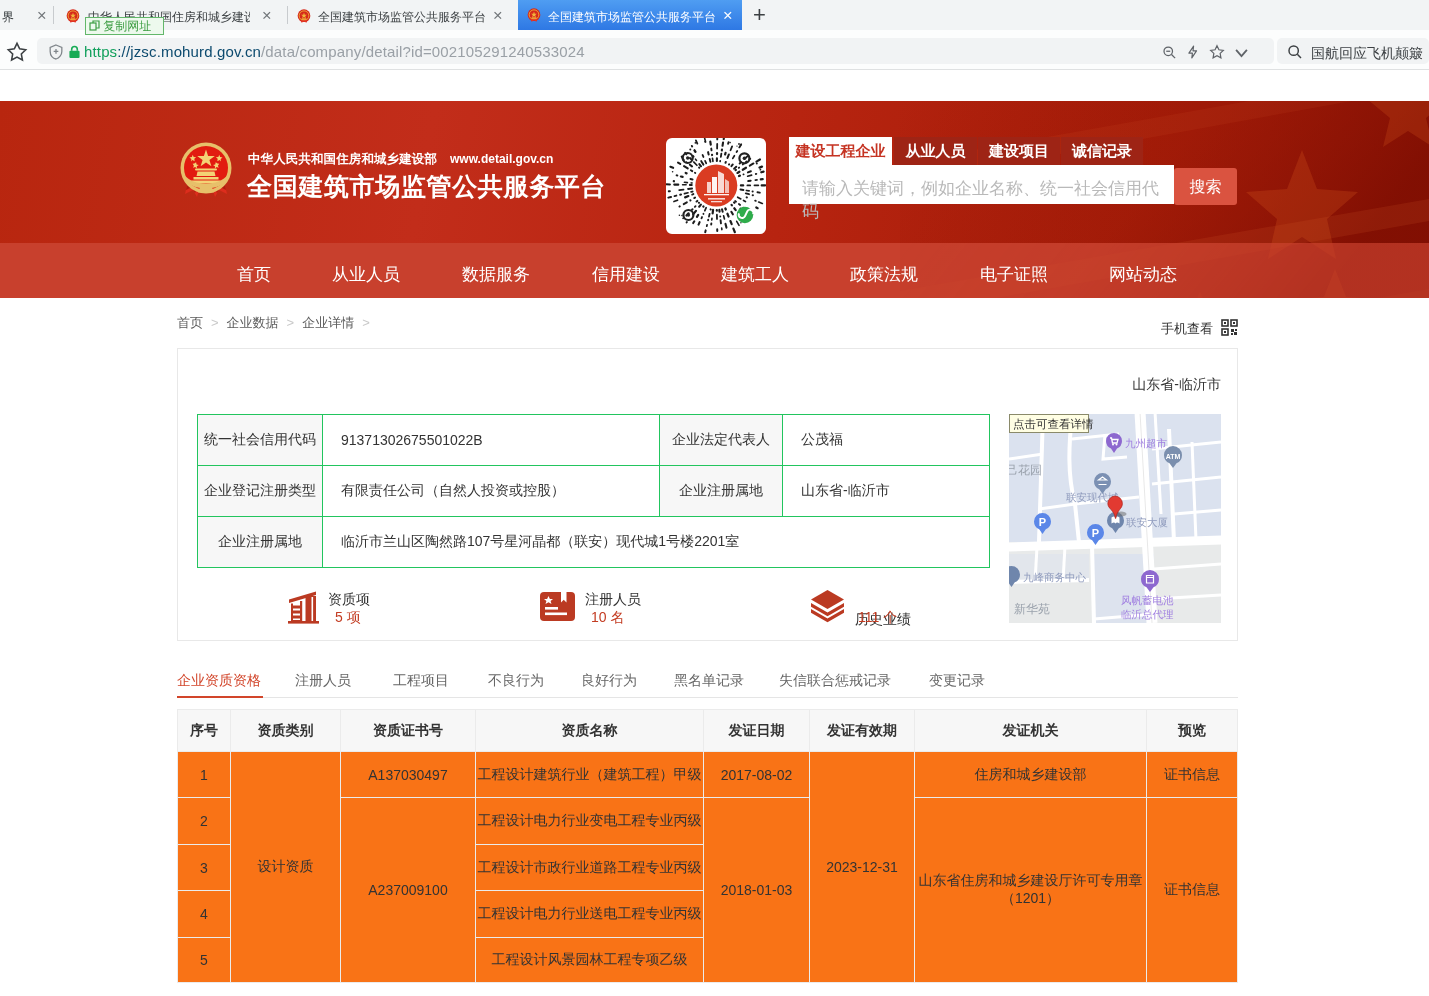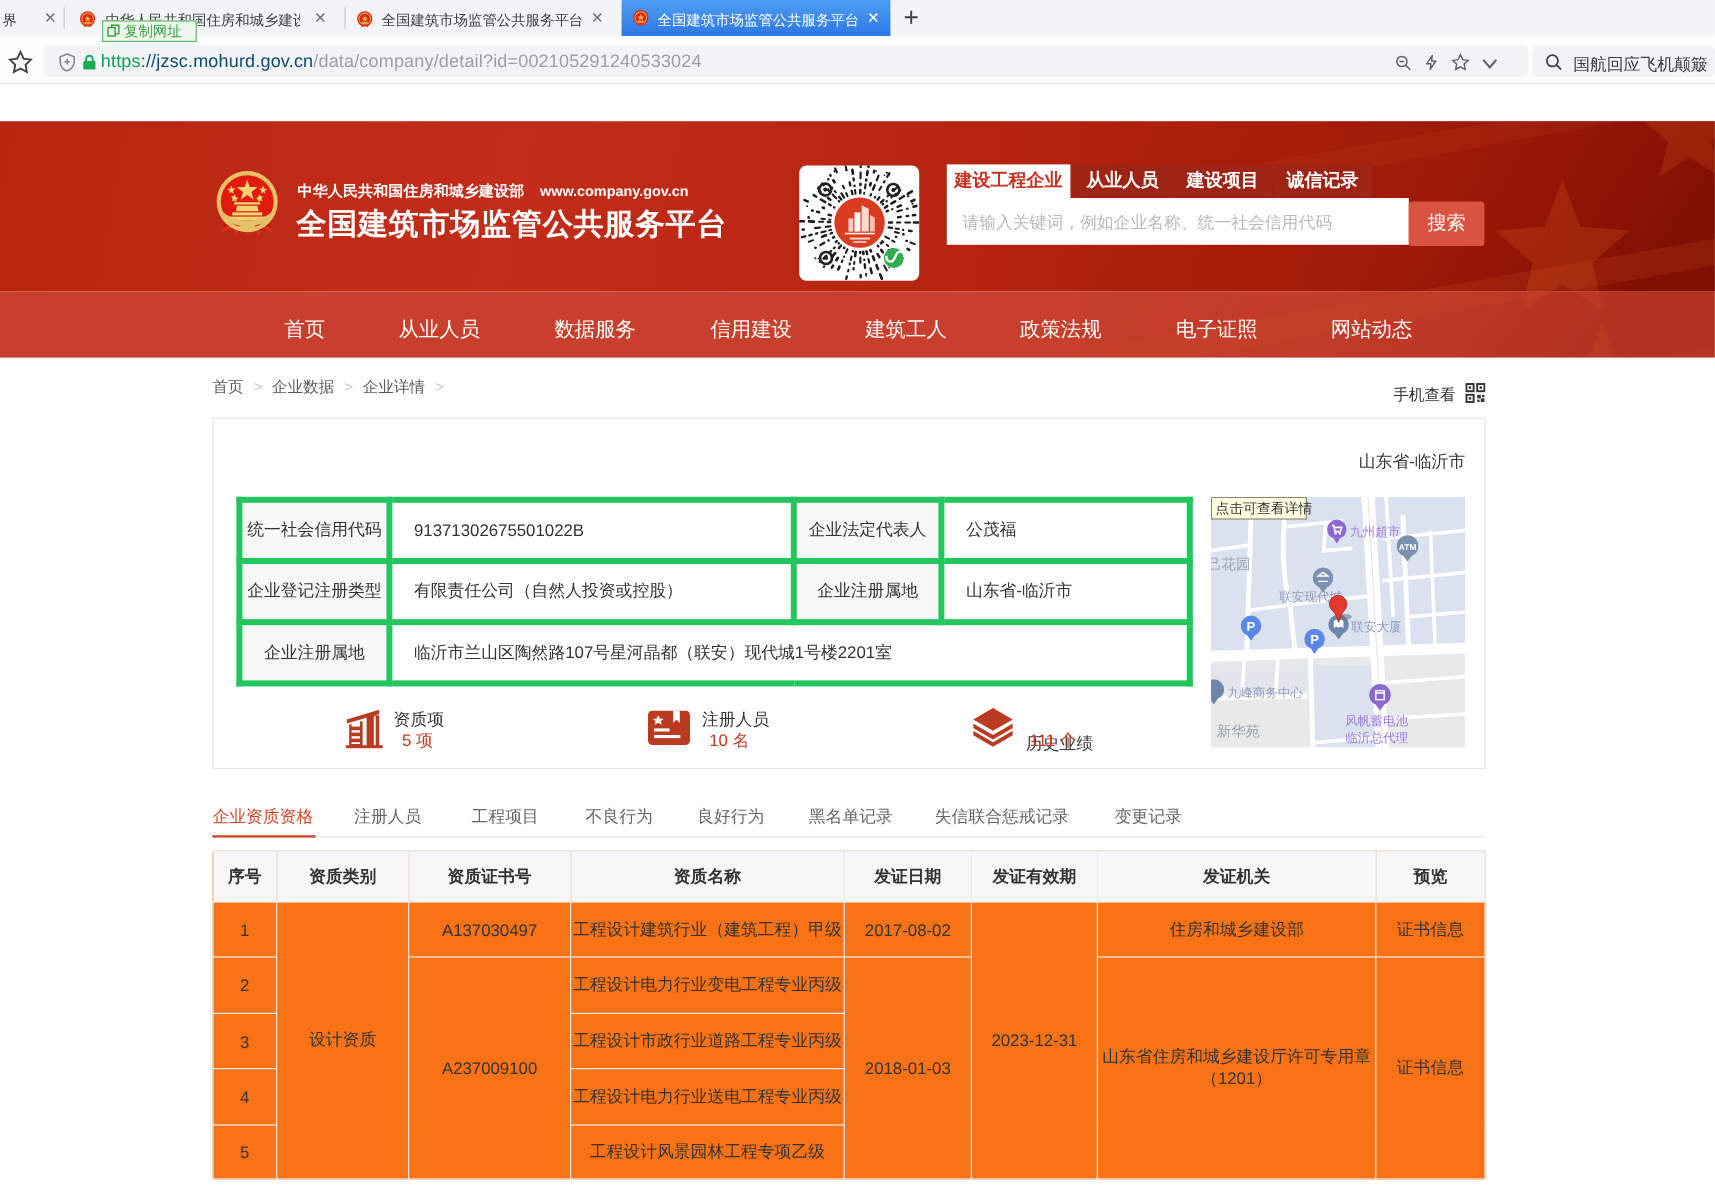--- a/index.html
+++ b/index.html
@@ -25,31 +25,31 @@
 #hline1 { position:absolute; left:248px; top:151px; font-size:12.5px; font-weight:bold; color:#fff; letter-spacing:0.1px; z-index:5;}
 #hline2 { position:absolute; left:247px; top:170px; font-size:25px; font-weight:bold; color:#fff; letter-spacing:0.65px; z-index:5;}
 #qrbox { position:absolute; left:666px; top:138px; width:100px; height:96px; background:#fff; border-radius:6px; z-index:5;}
 #stabs { position:absolute; left:789px; top:137px; height:28px; z-index:5;}
 .stab { position:absolute; top:0; height:28px; text-align:center; font-size:15px; font-weight:bold; line-height:28px; color:#fff; background:#9e2415; }
 #stab1 { left:0; width:103px; background:#fff; color:#c53322; }
 #stab2 { left:105px; width:83px; }
 #stab3 { left:189px; width:82px; }
 #stab4 { left:272px; width:82px; }
 #sinput { position:absolute; left:789px; top:165px; width:385px; height:39px; background:#fff; z-index:5;}
-#sinput span { position:absolute; left:13px; top:12px; font-size:14px; color:#b9b9b9; }
+#sinput span { position:absolute; left:13px; top:12px; font-size:17px; color:#b9b9b9; }
 #sbtn { position:absolute; left:1174px; top:168px; width:63px; height:37px; background:#da5340; border-radius:3px; color:#fff; font-size:16px; text-align:center; line-height:37px; z-index:5;}
 
 #bcrumb { position:absolute; left:177px; top:314px; font-size:13px; color:#5c5c5c; }
 #bcrumb .sep { color:#c9c9c9; margin:0 8px; font-family:"Liberation Sans",sans-serif; }
 #mobileview { position:absolute; left:1161px; top:319px; font-size:13px; color:#333; }
 #card { position:absolute; left:177px; top:348px; width:1061px; height:293px; border:1px solid #e8e8e8; background:#fff; }
 #cname { position:absolute; left:19px; top:21px; font-size:22px; color:#333; }
 #cregion { position:absolute; right:16px; top:27px; font-size:14px; color:#333; }
 #infotable { position:absolute; left:19px; top:65px; border-collapse:collapse; table-layout:fixed; }
-#infotable td { border:5px solid #22c55e; font-size:14px; color:#333; height:51px; }
+#infotable td { border:1px solid #22c55e; font-size:14px; color:#333; height:51px; }
 #infotable td.lab { background:#f7f7f7; text-align:center; }
 #infotable td.val { padding-left:18px; }
 .statgrp { position:absolute; }
 .statlab { position:absolute; font-size:14px; color:#333; white-space:nowrap;}
 .statval { position:absolute; font-size:14px; color:#c33c22; white-space:nowrap;}
 #map { position:absolute; left:831px; top:65px; width:212px; height:209px; overflow:hidden; }
 
 #dtabs { position:absolute; left:177px; top:664px; width:1061px; height:34px; border-bottom:1px solid #e5e5e5; }
 .dtab { position:absolute; top:8px; font-size:14px; color:#666; white-space:nowrap; }
 .dtab.act { color:#d2452a; }
@@ -203,21 +203,21 @@
   <g fill="#f3d375">
     <rect x="15" y="26.5" width="22" height="2" rx="1"></rect>
     <path d="M17.5 29.5 h17 l1 4.5 h-19z"></path>
     <rect x="13.5" y="35" width="25" height="2.5"></rect>
     <rect x="11.5" y="38.5" width="29" height="3"></rect>
   </g>
   <path d="M4.5 33 C13 44.5 39 44.5 47.5 33 L46 39 C37 49 15 49 6 39z" fill="#e7c06a"></path>
   <path d="M20 45.5 h12 l2 5 h-16z" fill="#e7c06a"></path>
 </svg>
 </div>
-<div id="hline1">中华人民共和国住房和城乡建设部<span style="margin-left:13px;font-size:12px;letter-spacing:0;">www.company.gov.cn</span></div>
+<div id="hline1">中华人民共和国住房和城乡建设部<span style="margin-left:13px;font-size:12px;letter-spacing:0;">www.detail.gov.cn</span></div>
 <div id="hline2">全国建筑市场监管公共服务平台</div>
 <div id="qrbox"><svg width="100" height="96" viewBox="0 0 100 96">
       <rect x="-1.1" y="0" width="2.2" height="4.5" rx="1.1" fill="#1c1c1c" transform="translate(73.8,47.4) rotate(-90)"></rect>
       <rect x="-0.9" y="0" width="1.7" height="4.6" rx="0.9" fill="#1c1c1c" transform="translate(80.5,47.4) rotate(-90)"></rect>
       <rect x="-0.8" y="0" width="1.7" height="5.6" rx="0.8" fill="#1c1c1c" transform="translate(87.6,47.4) rotate(-90)"></rect>
       <rect x="-1.0" y="0" width="2.1" height="5.6" rx="1.0" fill="#1c1c1c" transform="translate(94.6,47.4) rotate(-90)"></rect>
       <rect x="-1.0" y="0" width="2.0" height="4.9" rx="1.0" fill="#1c1c1c" transform="translate(73.5,51.3) rotate(-81)"></rect>
       <rect x="-0.8" y="0" width="1.6" height="4.4" rx="0.8" fill="#1c1c1c" transform="translate(79.6,52.3) rotate(-81)"></rect>
       <rect x="-1.0" y="0" width="1.9" height="2.1" rx="1.0" fill="#1c1c1c" transform="translate(85.6,53.3) rotate(-81)"></rect>
       <rect x="-1.0" y="0" width="2.0" height="4.3" rx="1.0" fill="#1c1c1c" transform="translate(90.5,54.1) rotate(-81)"></rect>

